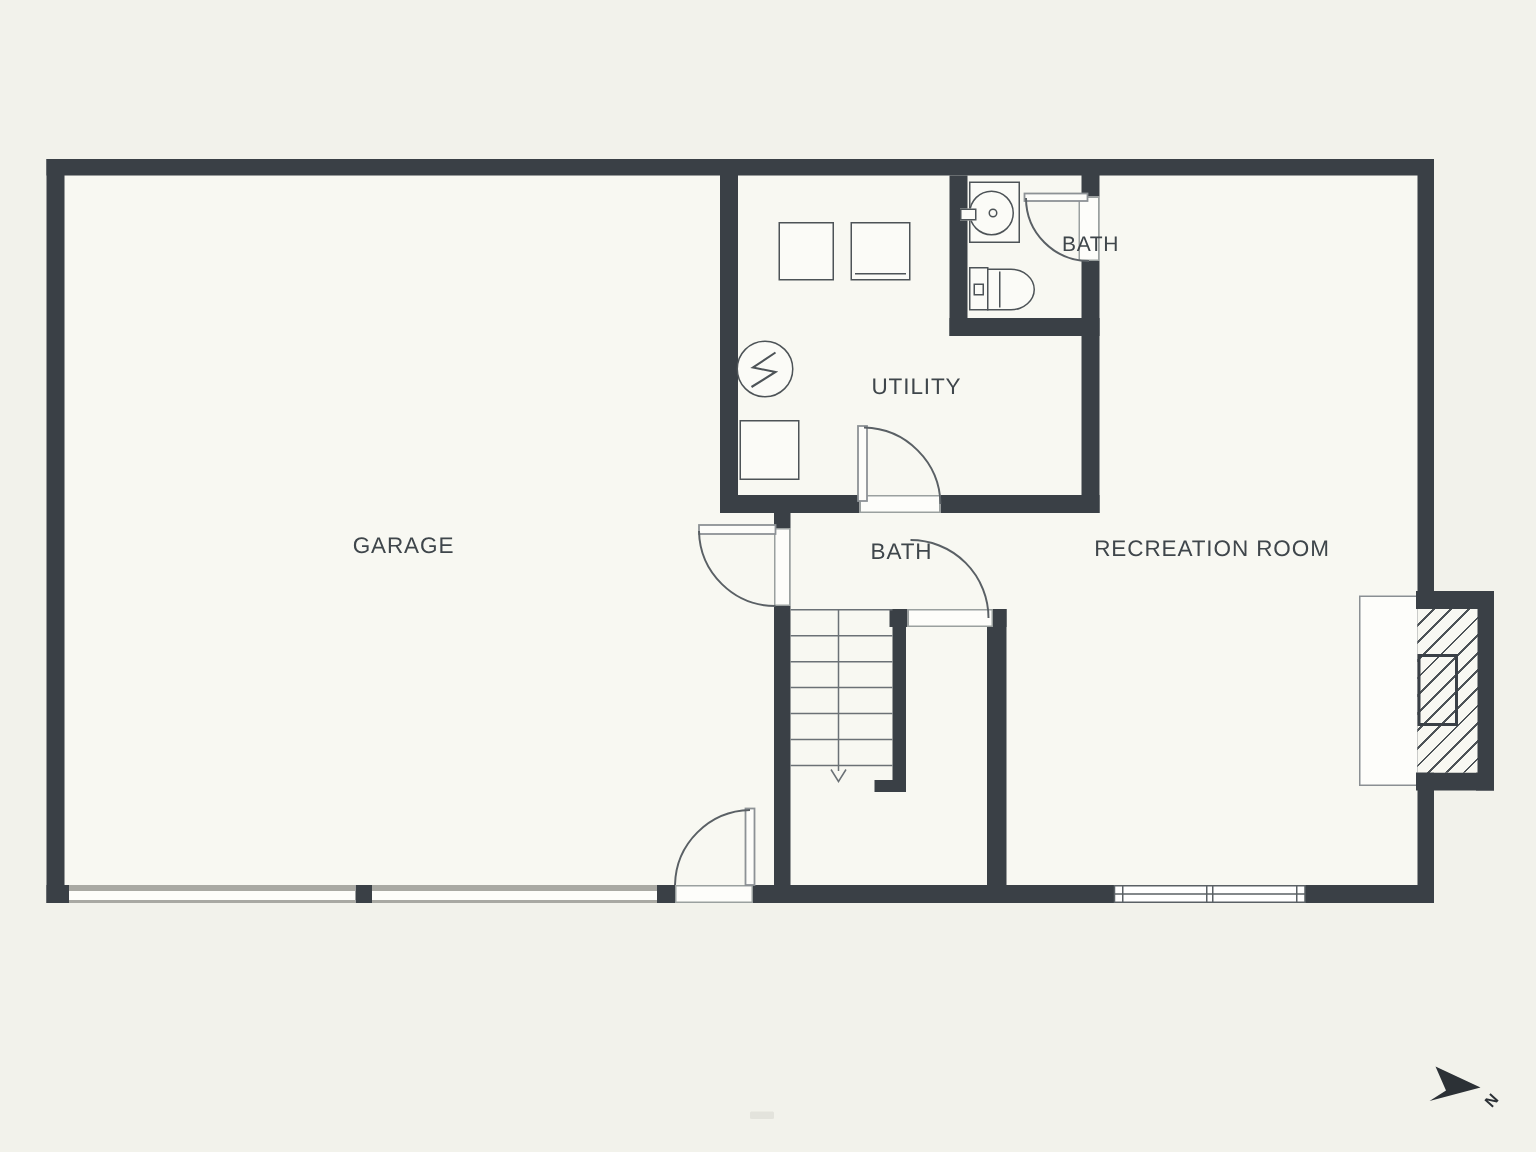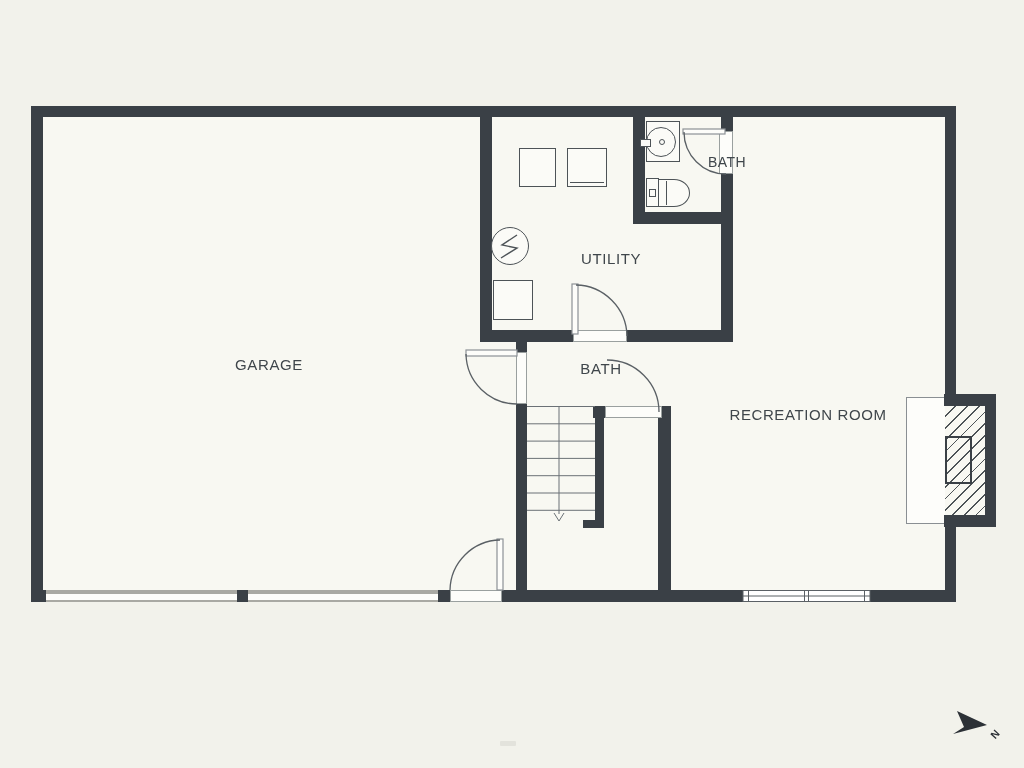--- a/index.html
+++ b/index.html
@@ -129,19 +129,19 @@
 
     <polyline points="517,235 502,245 517,248 501,258" fill="none" stroke="#4d5357" stroke-width="1.4"></polyline>
 
     <path d="M957,711 L987,725 L953,734 L964,727 Z" fill="#2c3136"></path>
   </svg>
 
   <span class="room-label" style="left:269px;top:364px;">GARAGE</span>
   <span class="room-label" style="left:611px;top:258px;text-align:center;">UTILITY</span>
   <span class="room-label small-label" style="left:701px;top:162px;">BATH</span>
   <span class="room-label" style="left:601px;top:368px;">BATH</span>
-  <span class="room-label" style="left:808px;top:366px;margin-top:48px;">RECREATION ROOM</span>
+  <span class="room-label" style="left:808px;top:366px;">RECREATION ROOM</span>
 
   <span class="north-n">N</span>
 
   <div class="watermark"></div>
 
 </div>
 
 </body></html>

